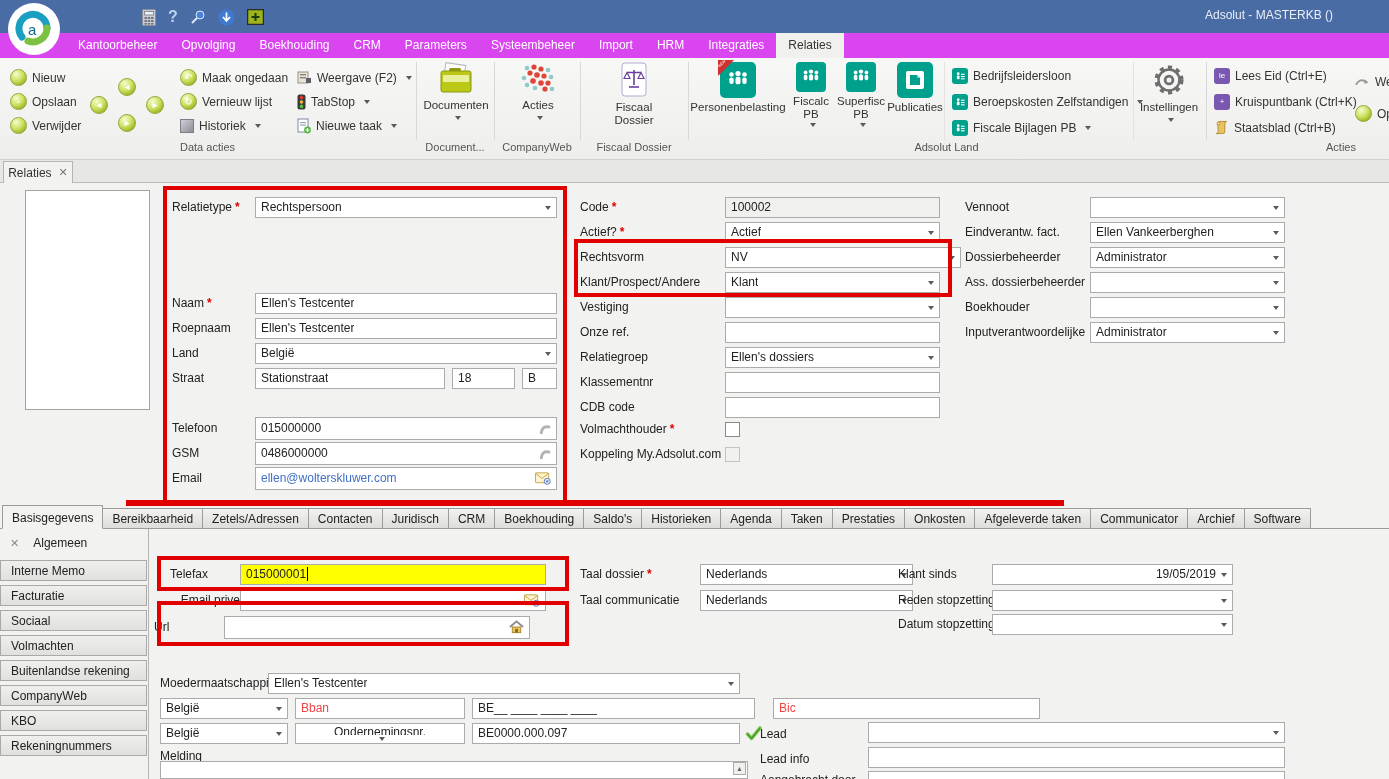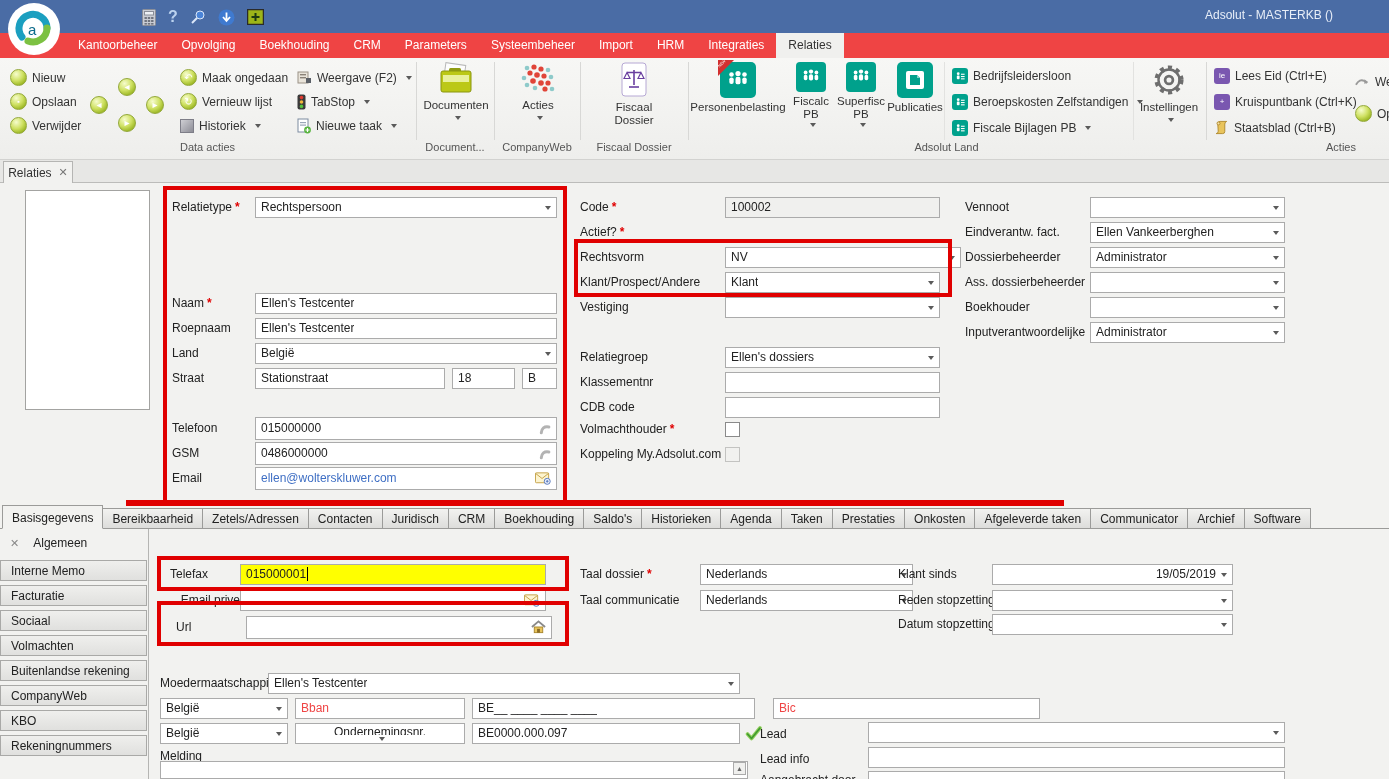--- a/index.html
+++ b/index.html
@@ -4,21 +4,21 @@
 <style>
   * { box-sizing: border-box; margin: 0; padding: 0; }
   html,body { background:#888; }
   .app {
     position: relative; width: 1389px; height: 779px; overflow: hidden;
     font-family: "Liberation Sans", sans-serif; font-size: 12px; color:#222;
     background:#f2f2f0;
   }
   
   .titlebar { position:absolute; left:0; top:0; width:1389px; height:33px; background:#4a6ca5; }
-  .menubar  { position:absolute; left:0; top:33px; width:1389px; height:25px; background:#ef4444; display:flex; align-items:stretch; padding-left:66px; }
+  .menubar  { position:absolute; left:0; top:33px; width:1389px; height:25px; background:#d946ef; display:flex; align-items:stretch; padding-left:66px; }
   .menutab  { color:#fff; font-size:12px; padding:5px 12px; white-space:nowrap; cursor:default; }
   .menutab.active { background:#f0f0ee; color:#333; }
   .apptitle { position:absolute; top:8px; left:1205px; color:#e8eef8; font-size:12px; }
   .logo { position:absolute; left:7px; top:2px; width:54px; height:54px; z-index:5; }
   .qicons { position:absolute; left:142px; top:7px; display:flex; gap:12px; align-items:center; height:20px; }
   
   .ribbon { position:absolute; left:0; top:58px; width:1389px; height:102px; background:linear-gradient(#f7f7f5,#eeeeec); border-bottom:1px solid #d2d2d0; }
   .gdiv { position:absolute; width:1px; top:62px; height:78px; background:#d8d8d6; }
   .glabel { position:absolute; top:141px; height:16px; text-align:center; font-size:11px; color:#555; white-space:nowrap; overflow:hidden; }
   .rsmall { position:absolute; height:19px; display:flex; align-items:center; gap:5px; white-space:nowrap; cursor:default; }
@@ -520,20 +520,24 @@
   </div>
 
   <div class="row" style="left:580px; top:196px;">
     <span class="lbl" style="width:145px;"><span>Code</span><span class="req">*</span></span>
     <div class="inp ro" style="width:215px;">
         <span class="v">100002</span>
       </div>
   </div>
   <div class="row" style="left:580px; top:221px;">
     <span class="lbl" style="width:145px;"><span>Actief?</span><span class="req">*</span></span>
+    <div class="inp cmb" style="width:215px;">
+        <span class="v">Actief</span>
+        <span class="dd"></span>
+      </div>
   </div>
   <div class="row" style="left:580px; top:246px;">
     <span class="lbl" style="width:145px;">Rechtsvorm</span>
     <div class="inp cmb" style="width:236px;">
         <span class="v">NV</span>
         <span class="dd"></span>
       </div>
   </div>
   <div class="row" style="left:580px; top:271px;">
     <span class="lbl" style="width:145px;">Klant/Prospect/Andere</span>
@@ -541,20 +545,24 @@
         <span class="v">Klant</span>
         <span class="dd"></span>
       </div>
   </div>
   <div class="row" style="left:580px; top:296px;">
     <span class="lbl" style="width:145px;">Vestiging</span>
     <div class="inp cmb" style="width:215px;">
         <span class="v"></span>
         <span class="dd"></span>
       </div>
+  </div>
+  <div class="row" style="left:580px; top:321px;">
+    <span class="lbl" style="width:145px;">Onze ref.</span>
+    <div class="inp" style="width:215px;"></div>
   </div>
   <div class="row" style="left:580px; top:346px;">
     <span class="lbl" style="width:145px;">Relatiegroep</span>
     <div class="inp cmb" style="width:215px;">
         <span class="v">Ellen's dossiers</span>
         <span class="dd"></span>
       </div>
   </div>
   <div class="row" style="left:580px; top:371px;">
     <span class="lbl" style="width:145px;">Klassementnr</span>
@@ -665,21 +673,21 @@
       <span class="icel">
           <svg width="16" height="13" viewBox="0 0 17 13">
             <rect x="0.5" y="0.5" width="14" height="10.5" rx="1" fill="#fdf4cf" stroke="#c3a045"></rect>
             <path d="M0.5 1 L7.5 6.5 L14.5 1" fill="none" stroke="#c3a045"></path>
             <circle cx="13" cy="9.5" r="3.2" fill="#e8eefb" stroke="#5577bb"></circle>
             <path d="M11.6 9.5 h2.8 M13 8.1 v2.8" stroke="#5577bb" stroke-width="1"></path>
           </svg>
         </span>
     </div>
   </div>
-  <div class="row" style="left:176px; top:615px; height:24px;">
+  <div class="row" style="left:154px; top:615px; height:24px;">
     <span class="lbl" style="width:70px;">Url</span>
     <div class="inp cmb" style="width:306px; height:23px;">
       <span class="v"></span>
       <span class="icel">
           <svg width="15" height="14" viewBox="0 0 16 14">
             <path d="M1 7 L8 1 L15 7" fill="none" stroke="#8a8a8a" stroke-width="2"></path>
             <rect x="3.5" y="7" width="9" height="6" fill="#e9c45c" stroke="#a8862e"></rect>
             <rect x="6.5" y="9" width="3" height="4" fill="#8a6a22"></rect>
           </svg>
         </span>

